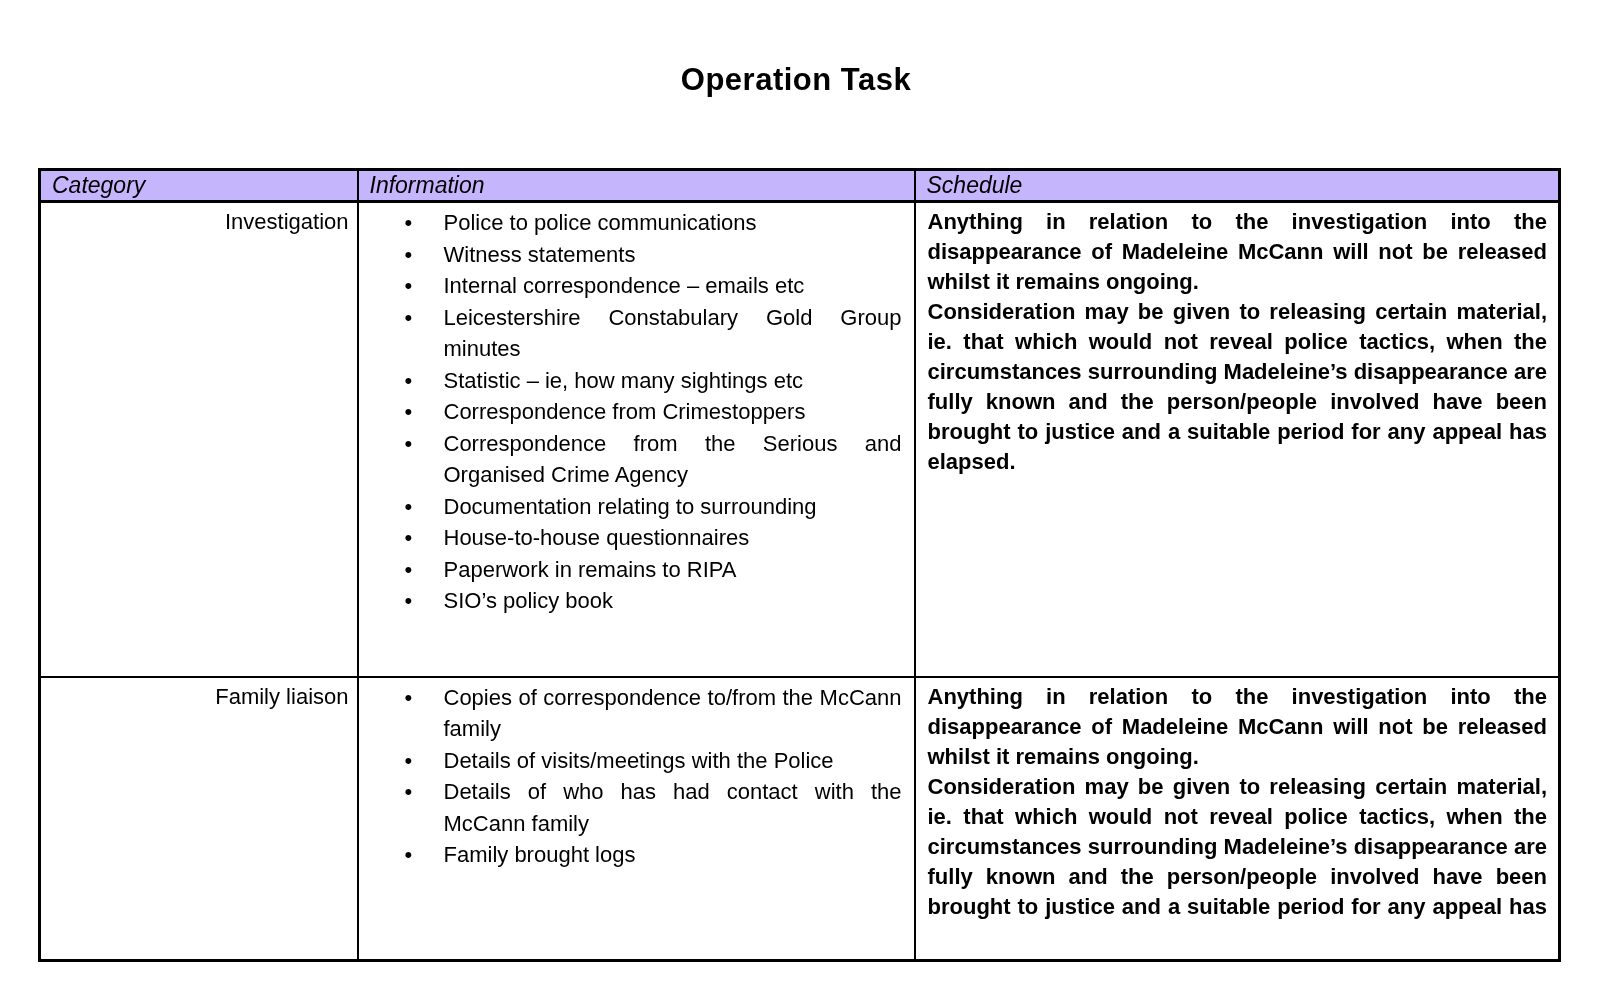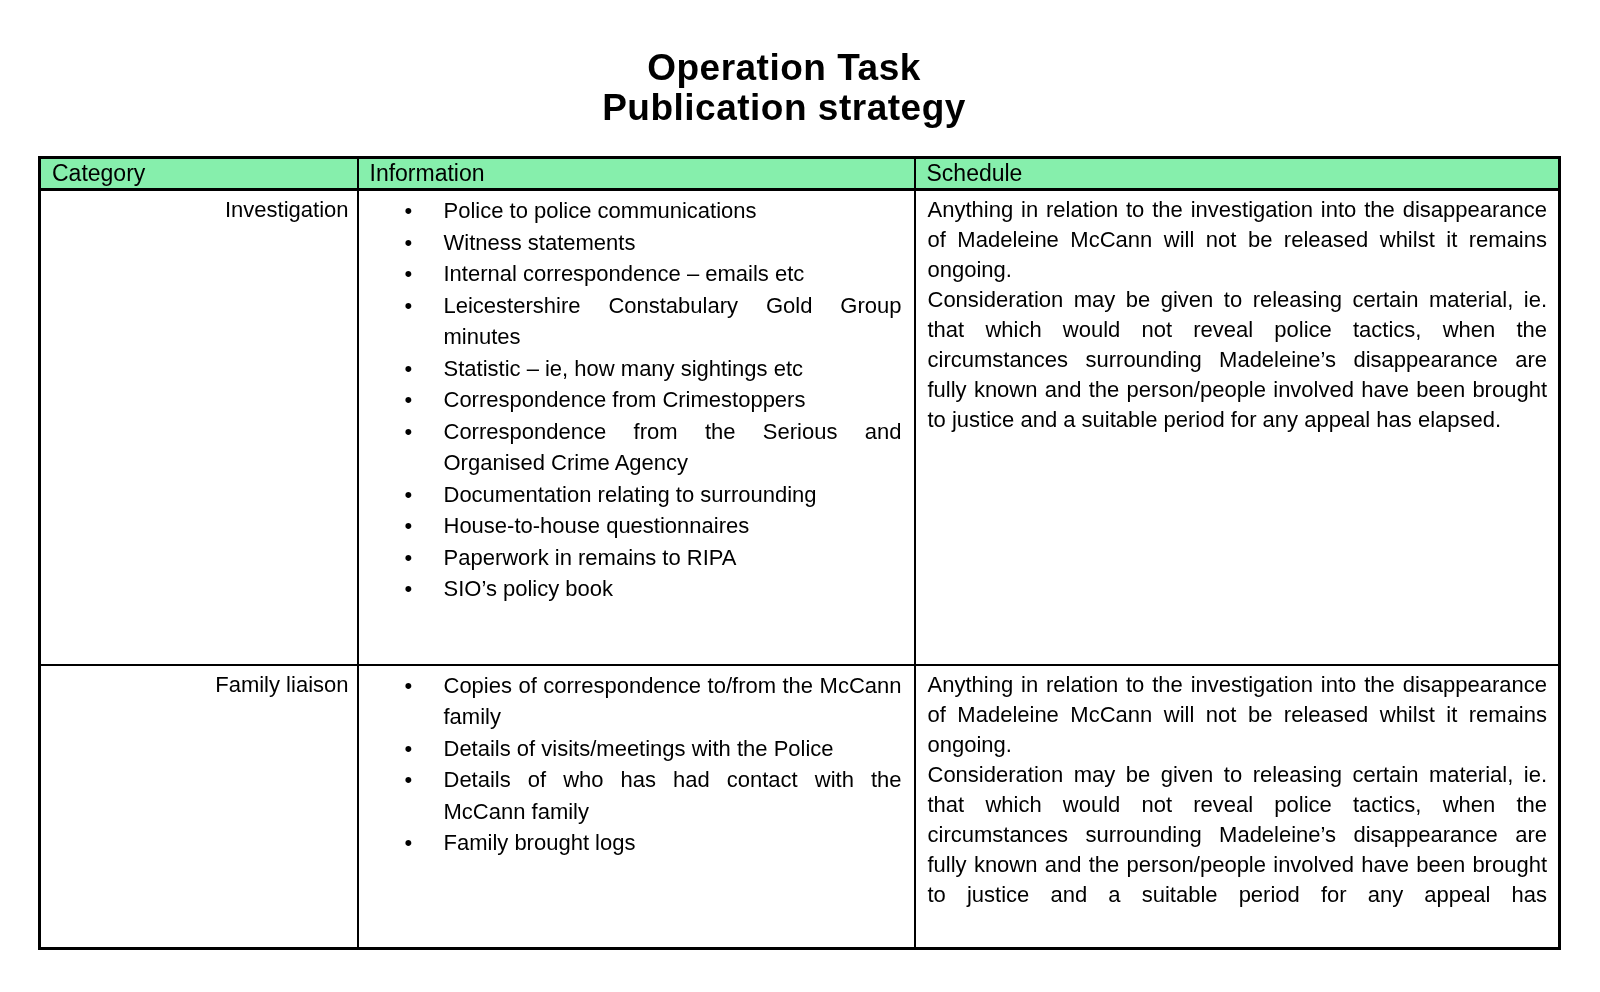--- a/index.html
+++ b/index.html
@@ -11,25 +11,25 @@
     overflow: hidden;
     font-family: "Liberation Sans", sans-serif;
     color: #000000;
   }
   .page {
     position: relative;
     width: 1600px;
     height: 992px;
   }
   .doc-title {
-    margin: 4px;
+    margin: 16px;
     padding-top: 44px;
     width: 1560px;
     text-align: center;
-    font-size: 37px;
+    font-size: 31px;
     font-weight: bold;
     line-height: 40px;
     letter-spacing: 0.5px;
   }
   table.strategy {
     position: absolute;
     left: 38px;
     top: 152px;
     width: 1520px;
     border-collapse: collapse;
@@ -39,27 +39,28 @@
   col.c-cat   { width: 318px; }
   col.c-info  { width: 557px; }
   col.c-sched { width: 645px; }
   th, td {
     border: 2px solid #000000;
     vertical-align: top;
     overflow: hidden;
     font-size: 22px;
   }
   thead th {
-    background: #86efac;
+    background: #c4b5fd;
     font-weight: normal;
     text-align: left;
     height: 26px;
     padding: 1px 10px 1px 11px;
     font-size: 23px;
     border-bottom: 3px solid #000000;
+    font-style: italic;
   }
   tr.row-0 { height: 475px; }
   tr.row-1 { height: 284px; }
   td.cat-cell {
     padding: 5px 8px 4px 11px;
     line-height: 28px;
     text-align: right;
   }
   td.info-cell {
     padding: 4px 10px 4px 0;
@@ -78,38 +79,38 @@
   }
   td.info-cell li .bullet {
     position: absolute;
     left: 46px;
     top: 0;
     text-align: left;
     font-size: 22px;
   }
   td.sched-cell {
     padding: 4px 11px 0 12px;
+    font-weight: bold;
   }
   td.sched-cell p {
     margin: 0;
     text-align: justify;
     line-height: 30px;
   }
   td.sched-cell p.cut {
     text-align-last: justify;
   }
 </style>
 </head>
 <body>
 
 <div class="page">
 
   <h1 class="doc-title">
     <span>Operation Task</span><br>
-    <span>Publication strategy</span>
   </h1>
 
   <table class="strategy">
     <colgroup>
       <col class="c-cat">
       <col class="c-info">
       <col class="c-sched">
     </colgroup>
     <thead>
       <tr>

